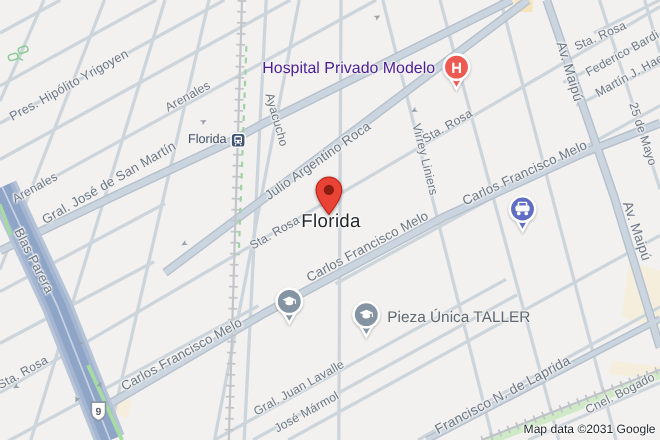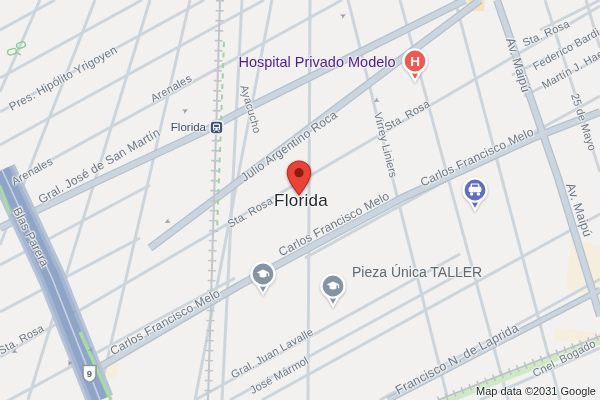--- a/index.html
+++ b/index.html
@@ -170,21 +170,21 @@
           <path d="M11.6 13.9 v2.5 c2.2 1.5 4.6 1.5 6.8 0 v-2.5 Z" fill="#fff"></path>
           <path d="M20.6 13 v3.2" stroke="#fff" stroke-width="1.1"></path>
         </svg></div>
       <div class="marker" style="left: 318px; top: 272px;"><svg width="30" height="38" viewBox="0 0 30 38">
           <path d="M15 34 L9 23.5 L21 23.5 Z" fill="#8494a3" stroke="#fff" stroke-width="2.2"></path>
           <circle cx="15" cy="14" r="11.6" fill="#8494a3" stroke="#fff" stroke-width="2.4"></circle>
           <path d="M15 9.6 L21.2 12.4 L15 15.2 L8.8 12.4 Z" fill="#fff"></path>
           <path d="M11.6 13.9 v2.5 c2.2 1.5 4.6 1.5 6.8 0 v-2.5 Z" fill="#fff"></path>
           <path d="M20.6 13 v3.2" stroke="#fff" stroke-width="1.1"></path>
         </svg></div>
-      <span class="poi-label" style="left: 352px; top: 272px; color: rgb(95, 106, 115); font-size: 14px; transform: translate(0px, -50%);">Pieza Única TALLER</span>
+      <span class="poi-label" style="left: 352px; top: 288px; color: rgb(95, 106, 115); font-size: 14px; transform: translate(0px, -50%);">Pieza Única TALLER</span>
       <div class="marker" style="left: 460px; top: 176px;"><svg width="30" height="38" viewBox="0 0 30 38">
           <path d="M15 34 L9 23.5 L21 23.5 Z" fill="#5f6ec2" stroke="#fff" stroke-width="2.2"></path>
           <circle cx="15" cy="14" r="11.6" fill="#5f6ec2" stroke="#fff" stroke-width="2.4"></circle>
           <rect x="10.6" y="7.4" width="8.8" height="4" rx="1.3" fill="#fff"></rect>
           <rect x="8.6" y="10.6" width="12.8" height="5.6" rx="1.8" fill="#fff"></rect>
           <rect x="12" y="8.6" width="6" height="2.2" fill="#5f6ec2"></rect>
           <circle cx="11.6" cy="18" r="1.7" fill="#fff"></circle>
           <circle cx="18.4" cy="18" r="1.7" fill="#fff"></circle>
         </svg></div>
     </div>

